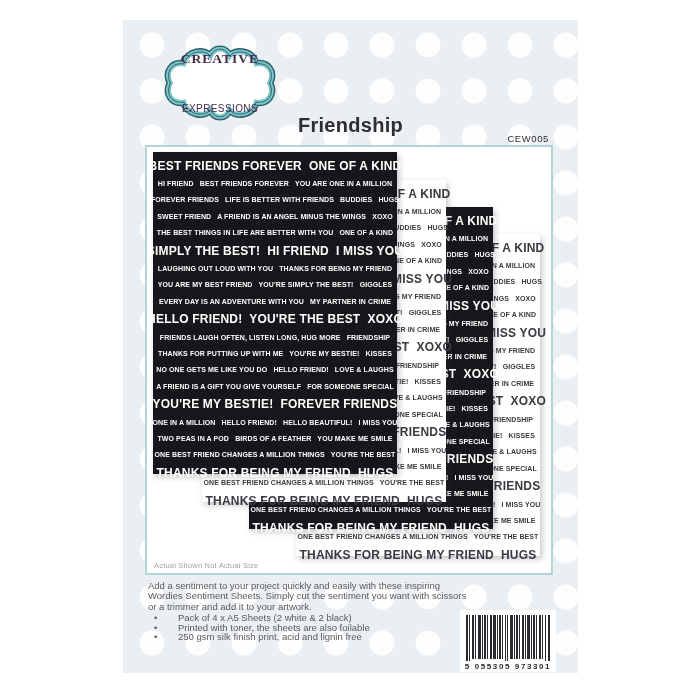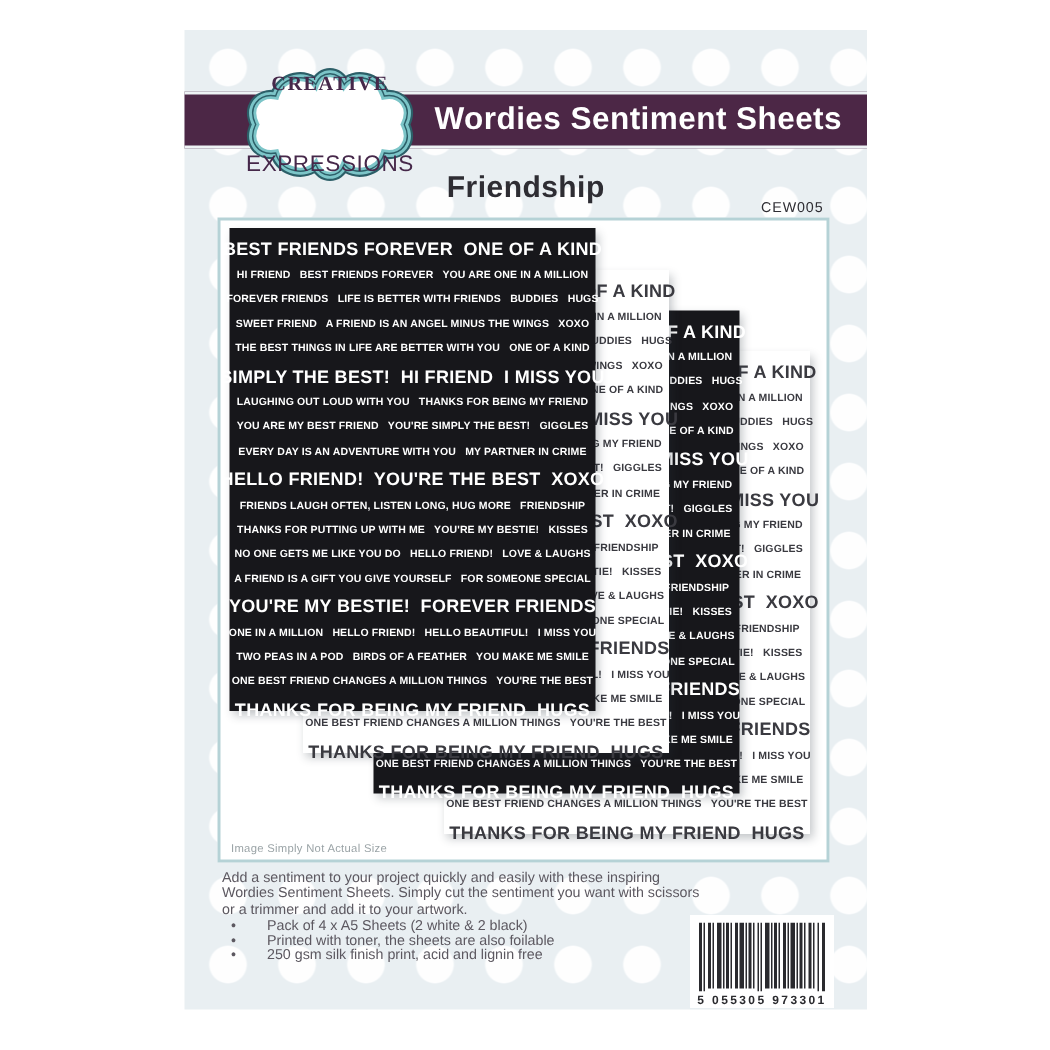--- a/index.html
+++ b/index.html
@@ -16,21 +16,21 @@
     border-top:2px solid #eef3f5;border-bottom:2px solid #eef3f5;display:flex;align-items:center;}
   .banner-title{flex:1;text-align:center;padding-left:150px;color:#ffffff;font-weight:bold;
     font-size:21px;letter-spacing:.3px;white-space:nowrap;}
 
   
   .logo{position:absolute;left:35px;top:23px;width:124px;height:80px;z-index:5;}
   .logo svg{position:absolute;left:0;top:0;}
   .logo-text{position:absolute;left:0;top:0;width:124px;height:80px;display:flex;flex-direction:column;
     align-items:center;justify-content:center;line-height:1.02;gap:39px;}
   .logo-l1{font-family:"Liberation Serif", serif;font-weight:bold;font-size:13.5px;color:#46284a;letter-spacing:1px;}
-  .logo-l2{font-size:15px;color:#46284a;letter-spacing:.4px;}
+  .logo-l2{font-size:10px;color:#46284a;letter-spacing:.4px;}
 
   
   .product-title{position:absolute;left:0;top:94px;width:455px;text-align:center;color:#2e2d33;
     font-size:20px;font-weight:bold;letter-spacing:.3px;}
   .product-code{position:absolute;right:29px;top:113px;color:#2e2d33;font-size:9.5px;font-weight:normal;letter-spacing:.6px;}
 
   
   .image-box{position:absolute;left:22px;top:125px;width:404px;height:426px;background:#ffffff;
     border:2px solid #b5d2d6;}
   .image-caption{position:absolute;left:7px;bottom:3px;font-size:7.5px;color:#9aa3a6;letter-spacing:.2px;}
@@ -65,23 +65,20 @@
     padding:0 8px 0 26px;}
   .footer .bold{font-weight:bold;}
   .footer-right{white-space:nowrap;}
 </style>
 </head>
 <body>
 
 <div class="canvas">
   <div class="card">
 
-    <div class="banner">
-      <div class="banner-title">Wordies Sentiment Sheets</div>
-    </div>
 
     <div class="logo">
       <svg width="124" height="80" viewBox="0 0 120 84">
         <g>
           <path d="M 8,42 C 2,30 10,20 22,22 C 26,8 44,6 50,14 C 54,4 66,4 70,14 C 76,6 94,8 98,22 C 110,20 118,30 112,42 C 118,54 110,64 98,62 C 94,76 76,78 70,70 C 66,80 54,80 50,70 C 44,78 26,76 22,62 C 10,64 2,54 8,42 Z" fill="#ffffff" stroke="#2c5f68" stroke-width="8" stroke-linejoin="round"></path>
           <path d="M 8,42 C 2,30 10,20 22,22 C 26,8 44,6 50,14 C 54,4 66,4 70,14 C 76,6 94,8 98,22 C 110,20 118,30 112,42 C 118,54 110,64 98,62 C 94,76 76,78 70,70 C 66,80 54,80 50,70 C 44,78 26,76 22,62 C 10,64 2,54 8,42 Z" fill="#ffffff" stroke="#7cc5c8" stroke-width="5"></path>
           <path d="M 8,42 C 2,30 10,20 22,22 C 26,8 44,6 50,14 C 54,4 66,4 70,14 C 76,6 94,8 98,22 C 110,20 118,30 112,42 C 118,54 110,64 98,62 C 94,76 76,78 70,70 C 66,80 54,80 50,70 C 44,78 26,76 22,62 C 10,64 2,54 8,42 Z" fill="none" stroke="#2c5f68" stroke-width="1"></path>
         </g>
       </svg>
       <div class="logo-text">
@@ -173,21 +170,21 @@
             <div class="line">THANKS FOR PUTTING UP WITH ME   YOU'RE MY BESTIE!   KISSES</div>
             <div class="line">NO ONE GETS ME LIKE YOU DO   HELLO FRIEND!   LOVE &amp; LAUGHS</div>
             <div class="line">A FRIEND IS A GIFT YOU GIVE YOURSELF   FOR SOMEONE SPECIAL</div>
             <div class="line big">YOU'RE MY BESTIE!  FOREVER FRIENDS</div>
             <div class="line">ONE IN A MILLION   HELLO FRIEND!   HELLO BEAUTIFUL!   I MISS YOU</div>
             <div class="line">TWO PEAS IN A POD   BIRDS OF A FEATHER   YOU MAKE ME SMILE</div>
             <div class="line">ONE BEST FRIEND CHANGES A MILLION THINGS   YOU'RE THE BEST</div>
             <div class="line big">THANKS FOR BEING MY FRIEND  HUGS</div>
           </div>
         </div>
-      <div class="image-caption">Image Simply Not Actual Size</div>
+      <div class="image-caption">Actual Shown Not Actual Size</div>
     </div>
 
     <div class="description">
       <div>Add a sentiment to your project quickly and easily with these inspiring Wordies Sentiment Sheets. Simply cut the sentiment you want with scissors or a trimmer and add it to your artwork.</div>
       <div class="bullets">
         <div class="bullet-row">
           <span class="bullet-marker">•</span>
           <span class="bullet-text">Pack of 4 x A5 Sheets (2 white &amp; 2 black)</span>
         </div>
         <div class="bullet-row">

